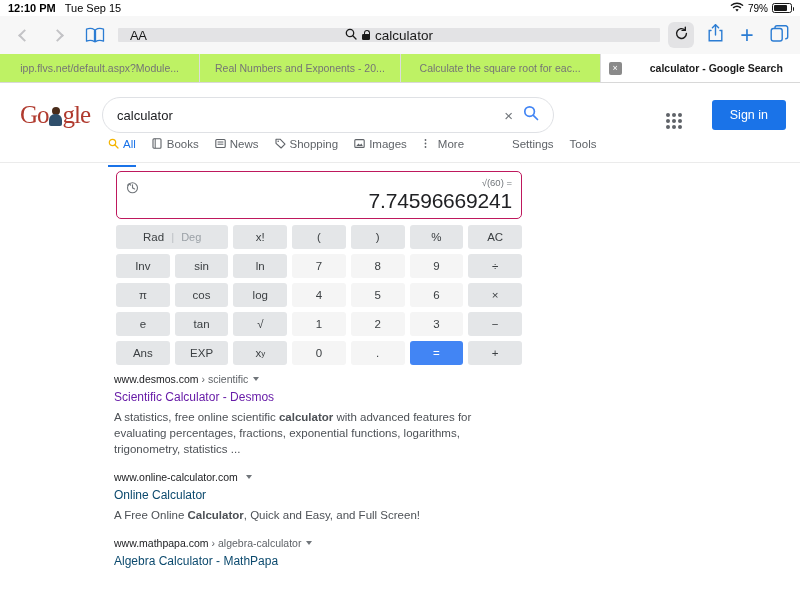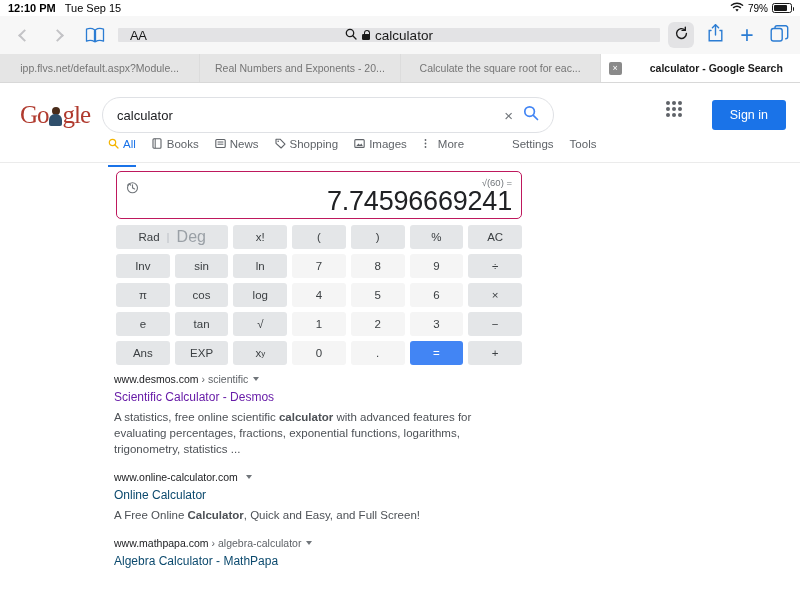--- a/index.html
+++ b/index.html
@@ -64,21 +64,21 @@
     border-bottom: none; border-radius: 3px 3px 0 0;
   }
   .reload-wrap {
     width: 26px; height: 26px; border-radius: 6px; background: #e3e3e5;
     display: flex; align-items: center; justify-content: center; margin-left: -2px;
   }
   .tb-icon { width: 22px; height: 22px; display: flex; align-items: center; justify-content: center; }
   .plus { font-size: 23px; color: #2b7cd3; line-height: 1; font-weight: 300; }
 
   
-  .tabstrip { height: 29px; display: flex; background: #e5e5e5; border-bottom: 1px solid #d8d8d8; }
+  .tabstrip { height: 29px; display: flex; background: #bef264; border-bottom: 1px solid #d8d8d8; }
   .tab {
     flex: 1; display: flex; align-items: center; justify-content: center;
     font-size: 10.5px; color: #757575; border-right: 1px solid #dcdcdc;
     padding: 0 8px; overflow: hidden; white-space: nowrap;
   }
   .tab.active {
     background: #ffffff; color: #1a1a1a; font-weight: bold;
     justify-content: flex-start; gap: 28px; border-right: none;
   }
   .tab-close {
@@ -110,21 +110,21 @@
   .searchbox {
     flex: 1; max-width: 452px; height: 36px; border: 1px solid #dfe1e5;
     border-radius: 20px; display: flex; align-items: center;
     padding: 0 14px; gap: 10px;
   }
   .searchbox input {
     flex: 1; border: none; outline: none; font-size: 13px;
     color: #202124; font-family: "Liberation Sans", sans-serif;
   }
   .clear-x { font-size: 15px; color: #70757a; }
-  .hdr-right { margin-left: auto; display: flex; align-items: flex-start; gap: 29px; }
+  .hdr-right { margin-left: auto; display: flex; align-items: flex-end; gap: 29px; }
   .apps-grid {
     width: 18px; height: 18px; display: grid;
     grid-template-columns: repeat(3, 1fr); grid-template-rows: repeat(3, 1fr);
     gap: 2px; padding: 1px;
   }
   .apps-grid i { background: #5f6368; border-radius: 50%; }
   .signin {
     background: #1a73e8; color: #fff; font-size: 12.5px;
     padding: 8px 18px; border-radius: 3px; border: none;
     font-family: "Liberation Sans", sans-serif;
@@ -154,39 +154,39 @@
   .calc { width: 406px; }
   .calc-display {
     border: 1px solid #be185d; border-radius: 5px; height: 48px;
     padding: 5px 9px 4px 9px; position: relative; background: #fff;
   }
   .hist-icon { position: absolute; left: 9px; top: 8px; }
   .calc-expr {
     text-align: right; font-size: 9.5px; color: #70757a; line-height: 12px;
   }
   .calc-result {
-    text-align: right; font-size: 27px; color: #202124;
+    text-align: right; font-size: 21px; color: #202124;
     line-height: 26px; margin-top: -1px; letter-spacing: -.2px;
   }
   .keypad {
     margin-top: 6px; display: grid;
     grid-template-columns: repeat(7, 1fr); gap: 5px;
   }
   .key {
     height: 24px; background: #e4e6e8; border-radius: 3px; border: none;
     font-size: 11.5px; color: #3c4043; display: flex;
     align-items: center; justify-content: center;
     font-family: "Liberation Sans", sans-serif; cursor: default;
   }
   .key.num { background: #f5f5f5; }
   .key.eq { background: #4285f4; color: #fff; }
   .key.mode { gap: 0; padding: 0; }
   .mode-rad { color: #3c4043; padding: 0 7px; font-size: 11.5px; }
   .mode-sep { color: #bdc1c6; }
-  .mode-deg { color: #9aa0a6; padding: 0 7px; font-size: 16px; }
+  .mode-deg { color: #9aa0a6; padding: 0 7px; font-size: 11px; }
   .sup { font-size: 8px; vertical-align: super; }
   .more-info {
     width: 406px; text-align: right; font-size: 10px;
     color: #70757a; padding-top: 6px;
   }
 
   
   .results { padding: 8px 0 0 114px; }
   .result { margin-bottom: 14px; }
   .r-url { font-size: 10.5px; color: #202124; display: flex; align-items: center; gap: 3px; }

